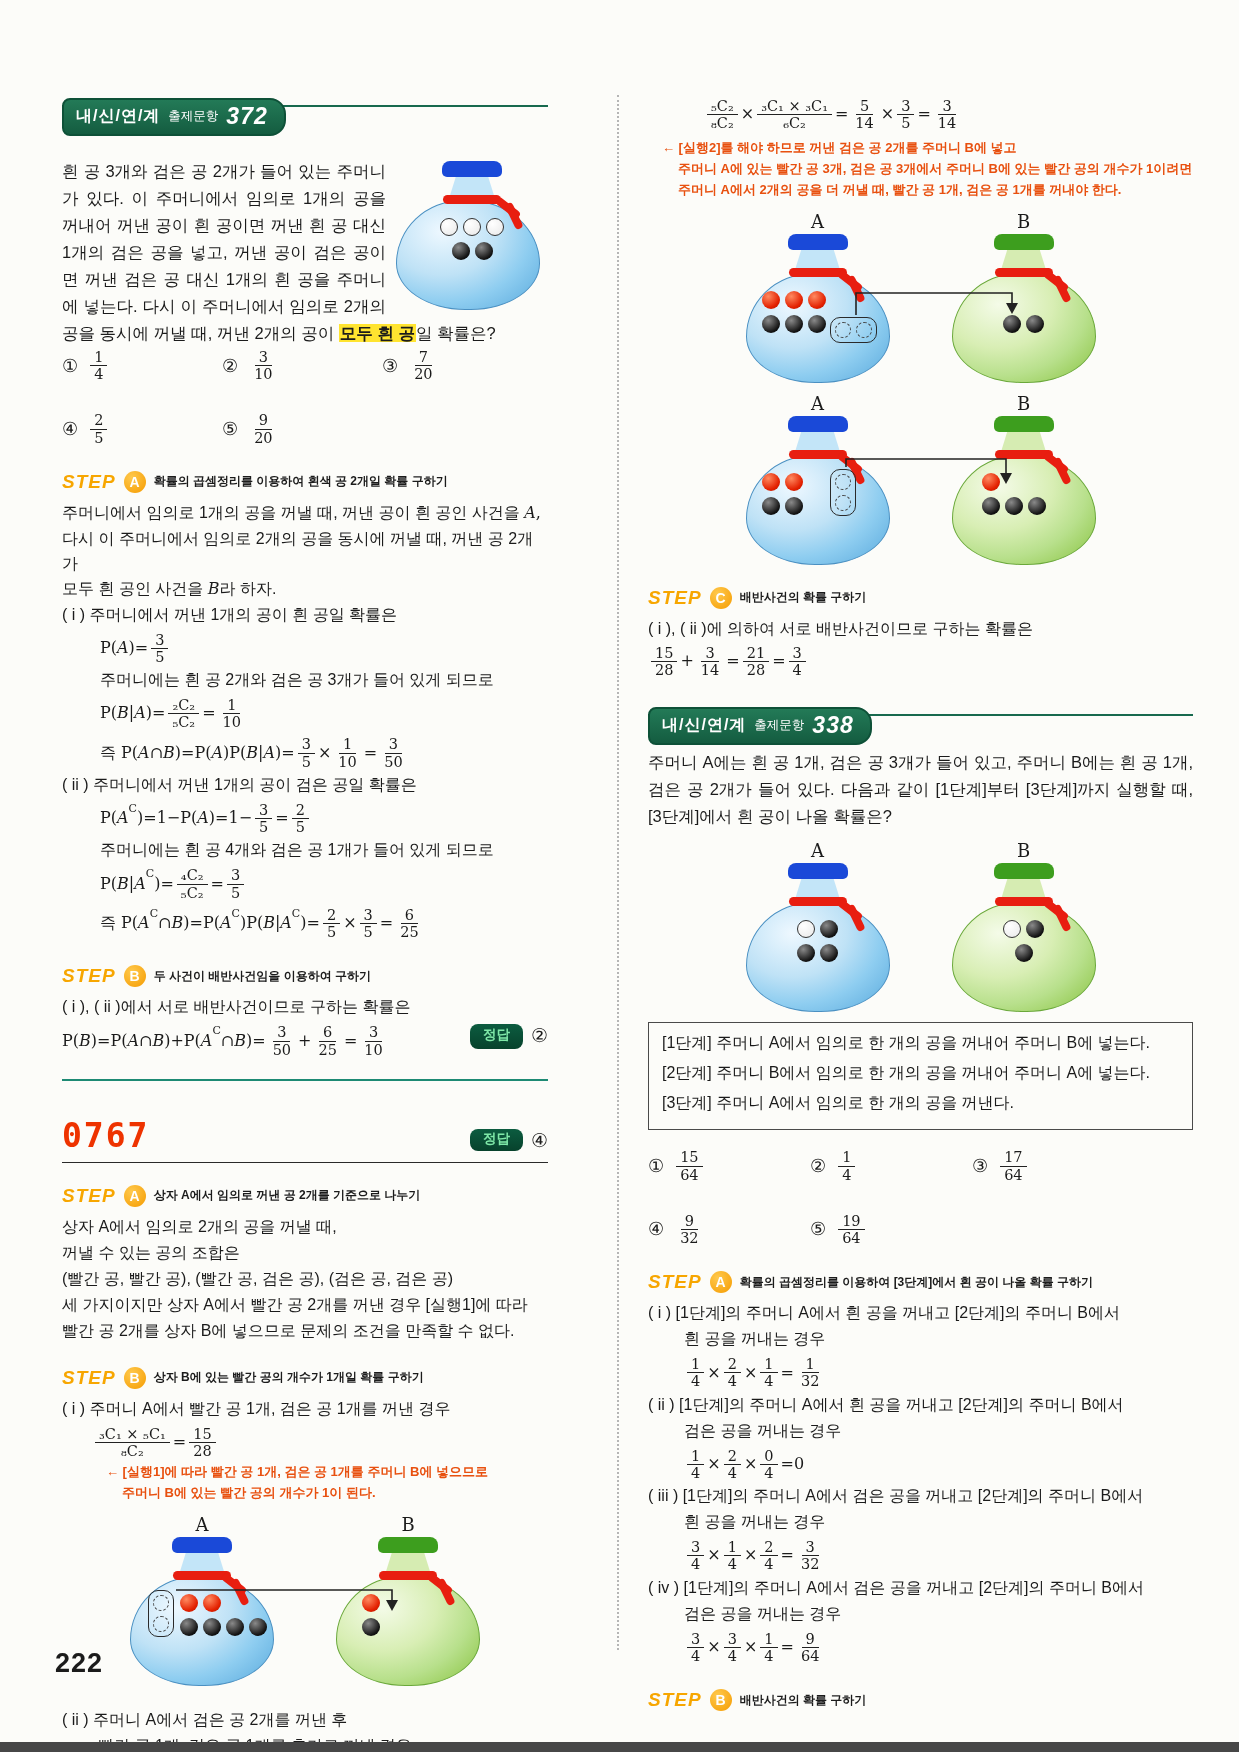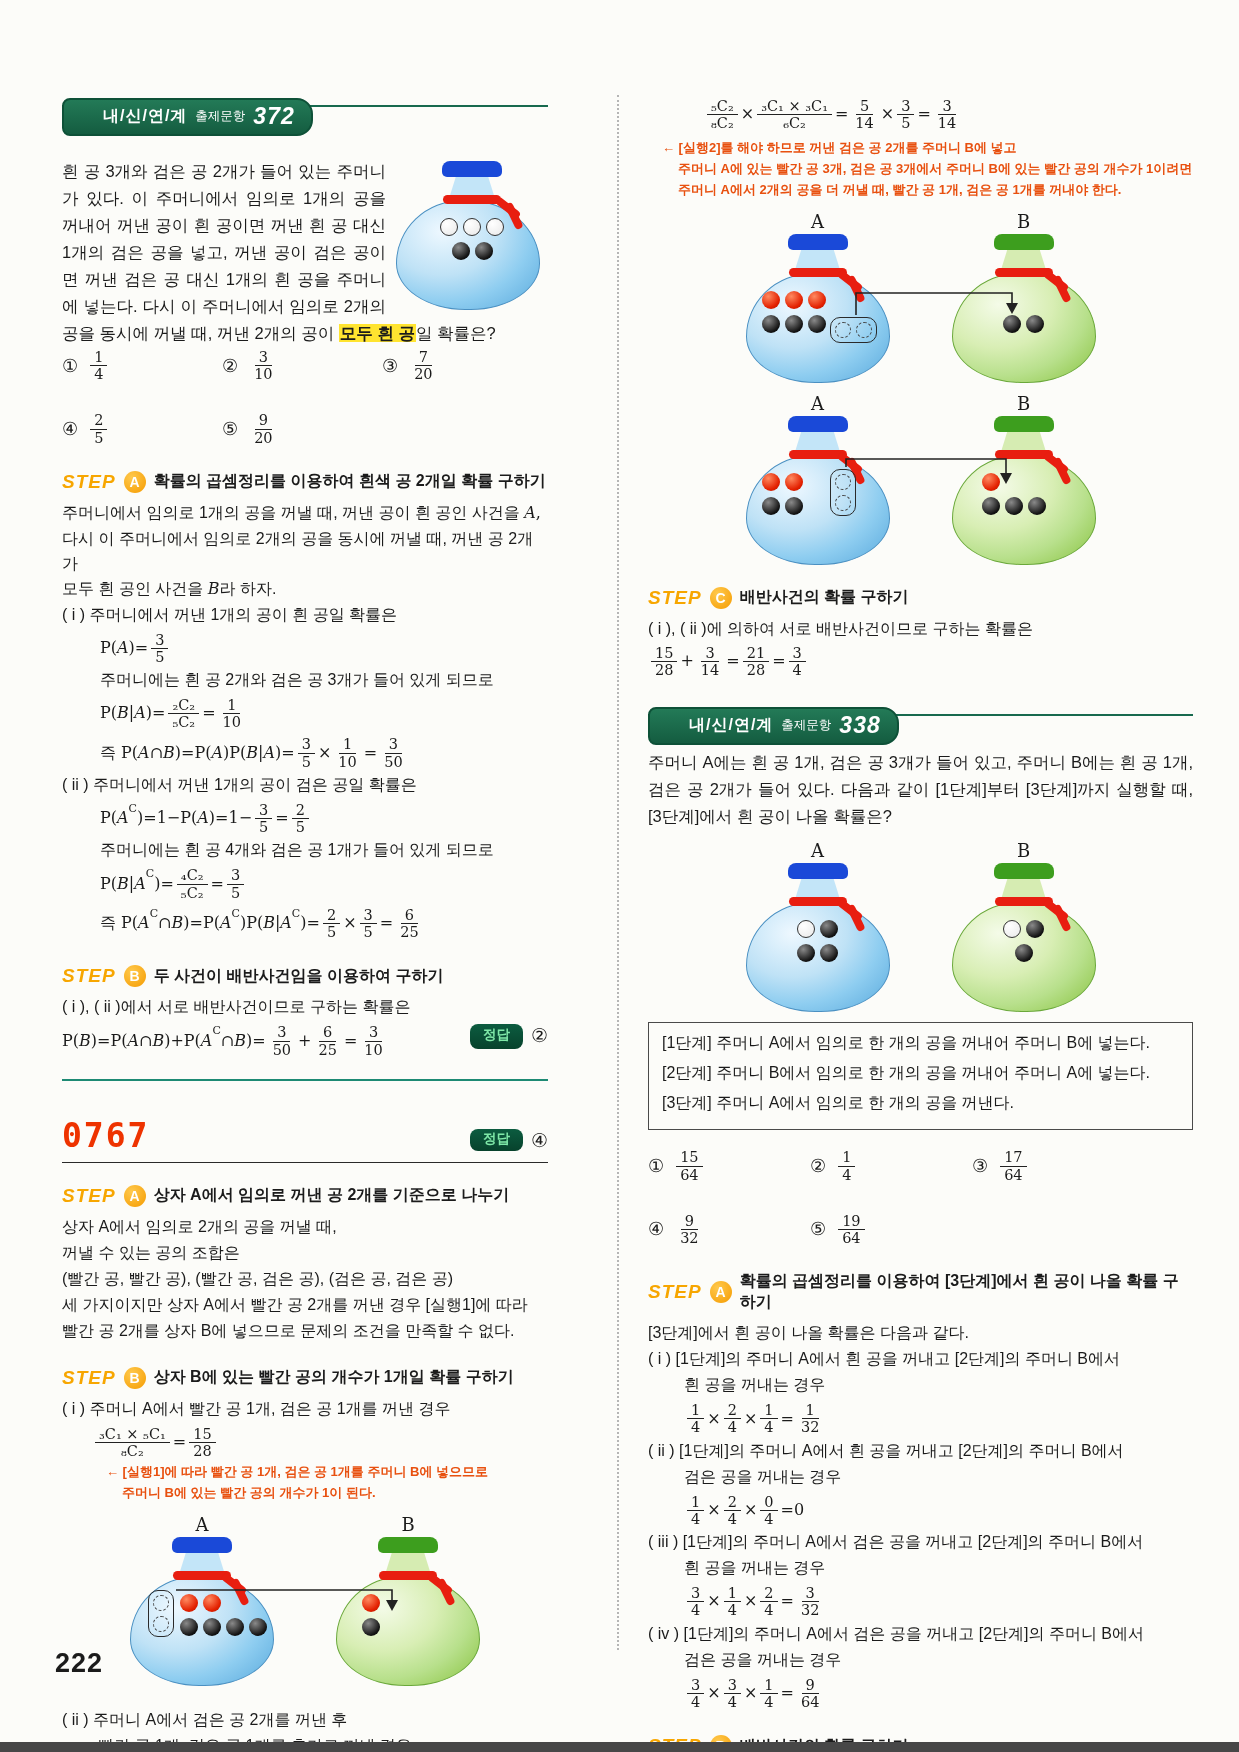--- a/index.html
+++ b/index.html
@@ -15,21 +15,21 @@
   .vrule{position:absolute;left:617px;top:95px;height:1555px;border-left:2px dotted #b5b5b5;}
   .page-num{position:absolute;left:55px;top:1648px;font-size:27px;font-weight:bold;letter-spacing:1px;}
   .bottom-edge{position:absolute;left:0;right:0;bottom:0;height:10px;background:#474747;}
 
   
   .prob-header{position:relative;height:36px;margin-bottom:6px;}
   .header-line{position:absolute;top:7px;left:0;right:0;height:2px;background:#17694e;}
   .ph-badge{position:absolute;left:0;top:0;display:inline-flex;align-items:center;gap:8px;
     background:linear-gradient(#237a57,#145c40);border:2px solid #0e5138;
     border-radius:8px 16px 16px 8px;padding:3px 16px 4px 12px;color:#fff;}
-  .ph-series{font-weight:bold;font-size:16px;letter-spacing:1px;margin-left:27px;}
+  .ph-series{font-weight:bold;font-size:16px;letter-spacing:1px;}
   .ph-label{font-size:12.5px;}
   .ph-num{font-size:23px;font-weight:bold;font-style:italic;letter-spacing:1px;}
 
   
   .prob-text{font-size:16.5px;line-height:1.64;text-align:justify;}
   .prob-text-337{height:172px;overflow:visible;margin-top:24px;}
   .hl{background:#ffe430;font-weight:bold;padding:0 1px;}
   .bag-float{float:right;width:152px;margin:2px 0 4px 10px;}
 
   
@@ -37,21 +37,21 @@
   .opt{display:flex;align-items:center;gap:9px;width:160px;}
   .opts-338 .opt{width:162px;}
   .opt-num{font-size:18px;}
 
   
   .step-head{display:flex;align-items:center;gap:8px;margin-top:22px;margin-bottom:8px;}
   .step-word{color:#f7a600;font-weight:bold;font-style:italic;font-size:19px;letter-spacing:1px;}
   .step-circle{width:22px;height:22px;border-radius:50%;flex:0 0 auto;
     background:radial-gradient(circle at 35% 30%,#ffc94d,#f59b00);color:#fff;
     display:flex;align-items:center;justify-content:center;font-weight:bold;font-size:14px;}
-  .step-title{font-weight:bold;font-size:16px;}
+  .step-title{font-weight:bold;font-size:12px;}
 
   
   .slines{font-size:16px;}
   .sline{display:flex;align-items:flex-start;flex-wrap:wrap;min-height:26px;line-height:1.55;}
   .kt{white-space:pre-wrap;}
   .math{font-family:"DejaVu Serif",serif;font-size:16px;display:inline-flex;align-items:center;flex-wrap:wrap;}
   .math sup{font-size:11px;align-self:flex-start;margin-top:1px;}
   .frac{display:inline-flex;flex-direction:column;align-items:center;margin:3px 3px;line-height:1.12;font-size:14.5px;}
   .frac .fn{padding:0 4px;border-bottom:1.3px solid #222;}
   .frac .fd{padding:0 4px;}
@@ -820,23 +820,20 @@
       </div>
     </div>
 
   <div class="step-head">
     <span class="step-word">STEP</span>
     <span class="step-circle">A</span>
     <span class="step-title">확률의 곱셈정리를 이용하여 [3단계]에서 흰 공이 나올 확률 구하기</span>
   </div>
   <div class="slines">
       <div class="sline">
-        <span class="kt">[3단계]에서 흰 공이 나올 확률은 다음과 같다.</span>
-      </div>
-      <div class="sline">
         <span class="kt">( i ) [1단계]의 주머니 A에서 흰 공을 꺼내고 [2단계]의 주머니 B에서</span>
       </div>
       <div class="sline" style="padding-left: 36px;">
         <span class="kt">흰 공을 꺼내는 경우</span>
       </div>
       <div class="sline" style="padding-left: 36px;">
         <span class="math">
           <span class="frac">
             <span class="fn">1</span>
             <span class="fd">4</span>

